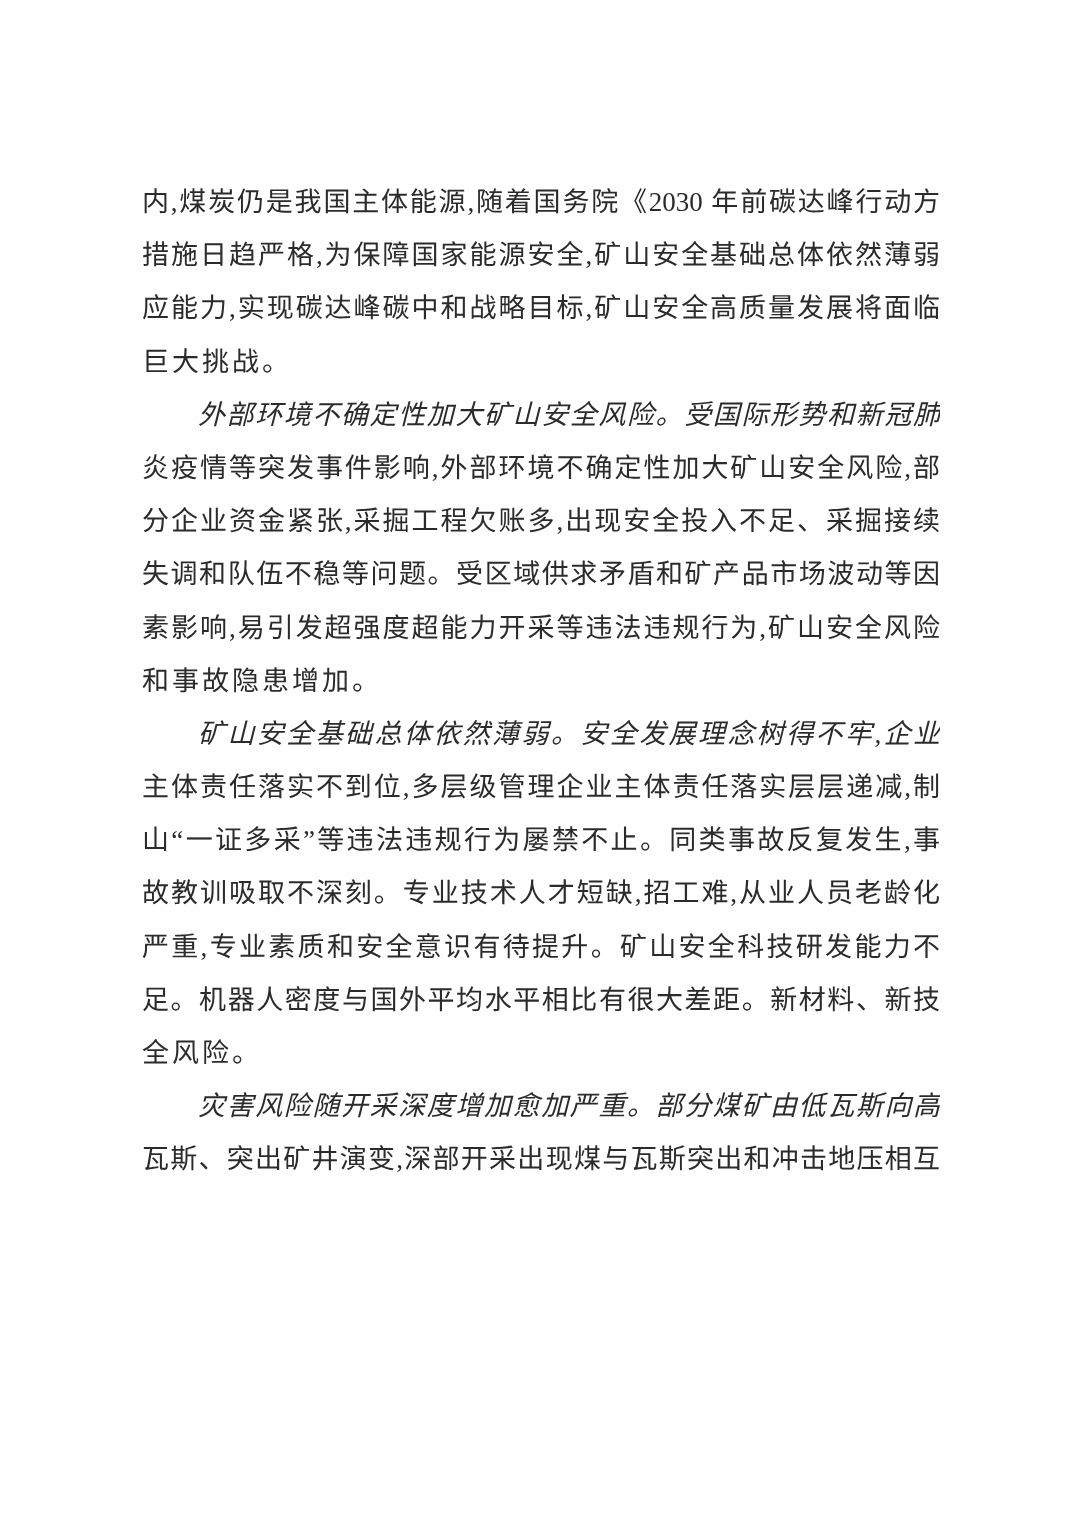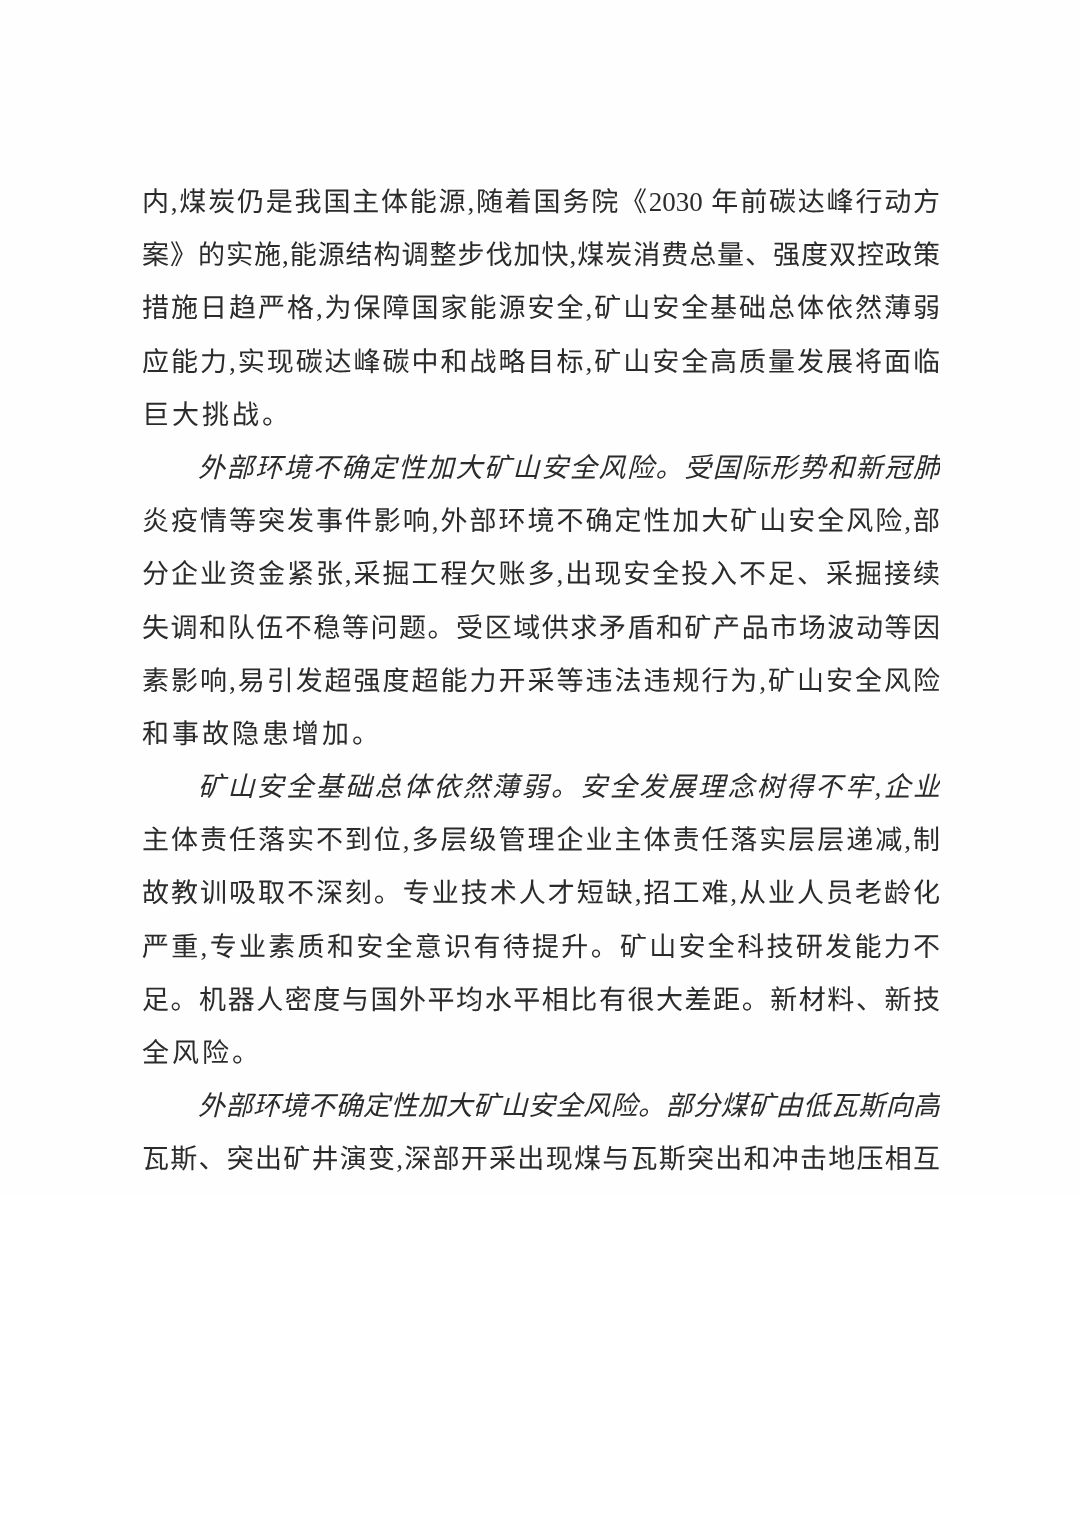--- a/index.html
+++ b/index.html
@@ -54,35 +54,35 @@
     letter-spacing: 1px;
     word-spacing: 12px;
   }
 </style>
 </head>
 <body>
 
 <div class="page">
   <div class="doc-body">
       <div class="line">内,煤炭仍是我国主体能源,随着国务院《2030 年前碳达峰行动方</div>
-      <div class="line">案》的实施,能源结构调整步伐加快,煤炭消费总量、强度双控政策</div>
       <div class="line">措施日趋严格,为保障国家能源安全,矿山安全基础总体依然薄弱</div>
       <div class="line">应能力,实现碳达峰碳中和战略目标,矿山安全高质量发展将面临</div>
       <div class="line endline">巨大挑战。</div>
       <div class="line indent">外部环境不确定性加大矿山安全风险。受国际形势和新冠肺</div>
       <div class="line">炎疫情等突发事件影响,外部环境不确定性加大矿山安全风险,部</div>
       <div class="line">分企业资金紧张,采掘工程欠账多,出现安全投入不足、采掘接续</div>
       <div class="line">失调和队伍不稳等问题。受区域供求矛盾和矿产品市场波动等因</div>
       <div class="line">素影响,易引发超强度超能力开采等违法违规行为,矿山安全风险</div>
       <div class="line endline">和事故隐患增加。</div>
       <div class="line indent">矿山安全基础总体依然薄弱。安全发展理念树得不牢,企业</div>
       <div class="line">主体责任落实不到位,多层级管理企业主体责任落实层层递减,制</div>
+      <div class="line">山“一证多采”等违法违规行为屡禁不止。同类事故反复发生,事</div>
       <div class="line">故教训吸取不深刻。专业技术人才短缺,招工难,从业人员老龄化</div>
       <div class="line">严重,专业素质和安全意识有待提升。矿山安全科技研发能力不</div>
       <div class="line">足。机器人密度与国外平均水平相比有很大差距。新材料、新技</div>
       <div class="line endline">全风险。</div>
-      <div class="line indent">外部环境不确定性加大矿山安全风险。部分煤矿由低瓦斯向高</div>
+      <div class="line indent">灾害风险随开采深度增加愈加严重。部分煤矿由低瓦斯向高</div>
       <div class="line">瓦斯、突出矿井演变,深部开采出现煤与瓦斯突出和冲击地压相互</div>
     </div>
   <div class="footer">
     <span>— 6 —</span>
   </div>
 </div>
 
 </body></html>

